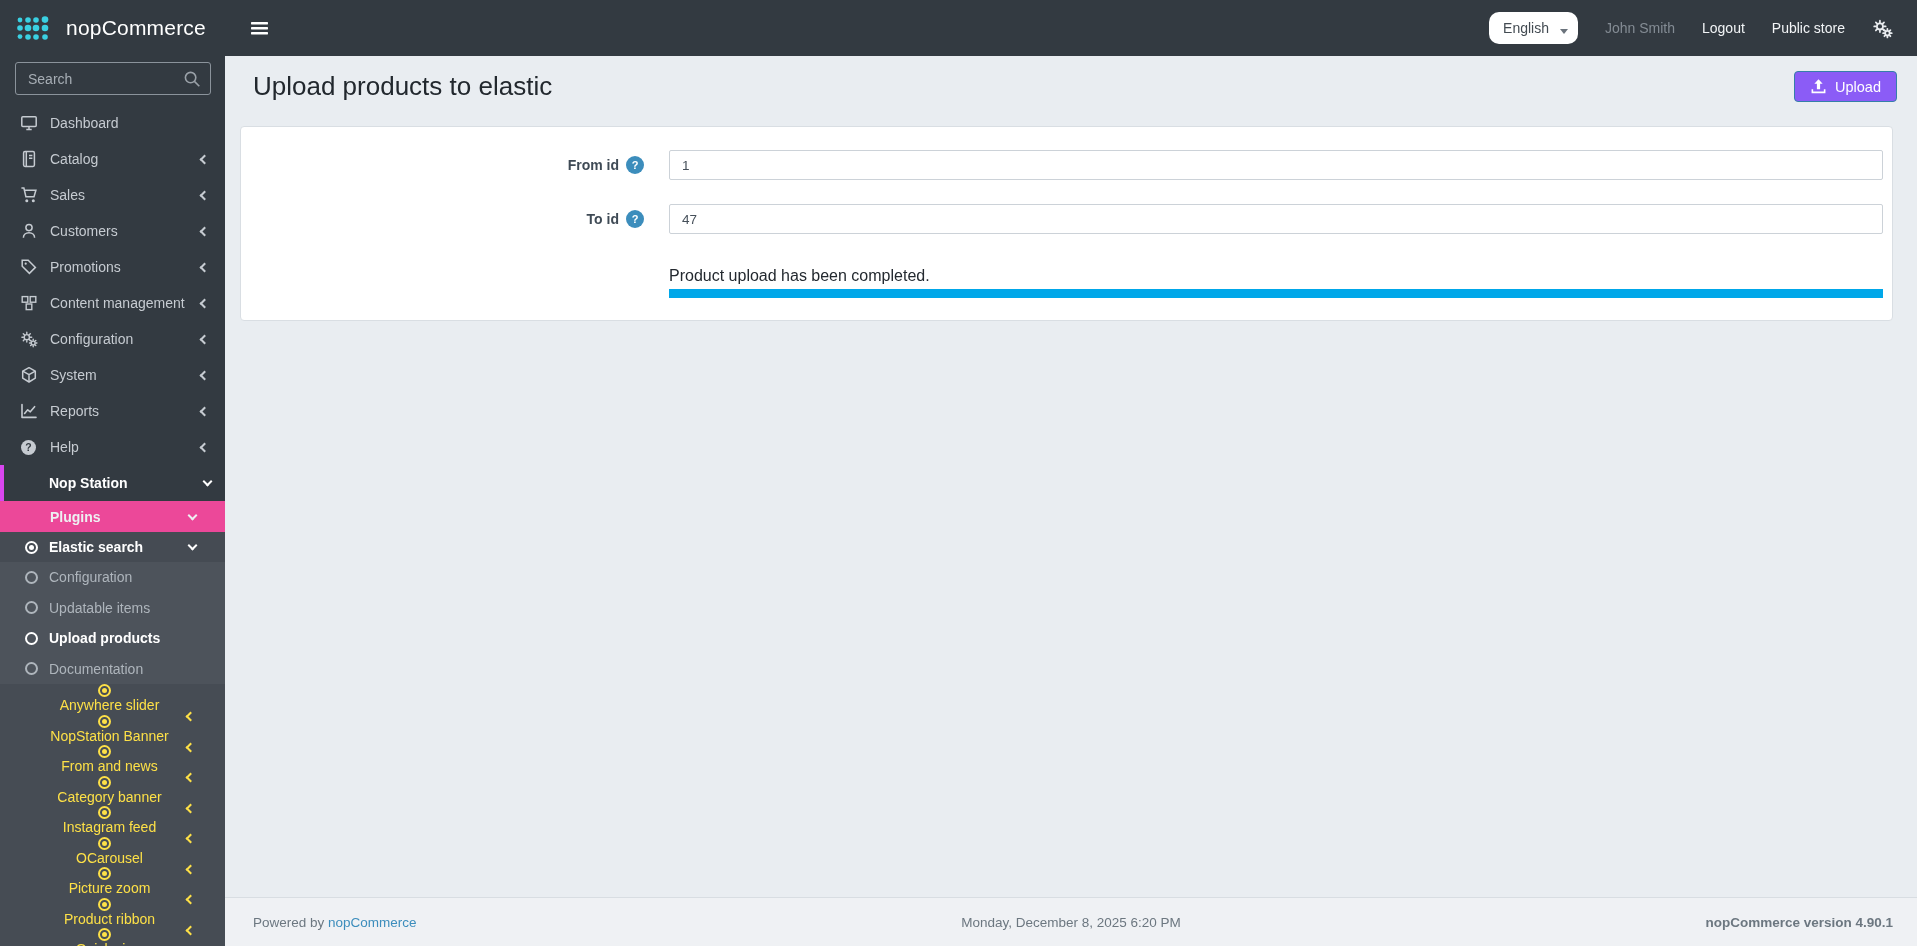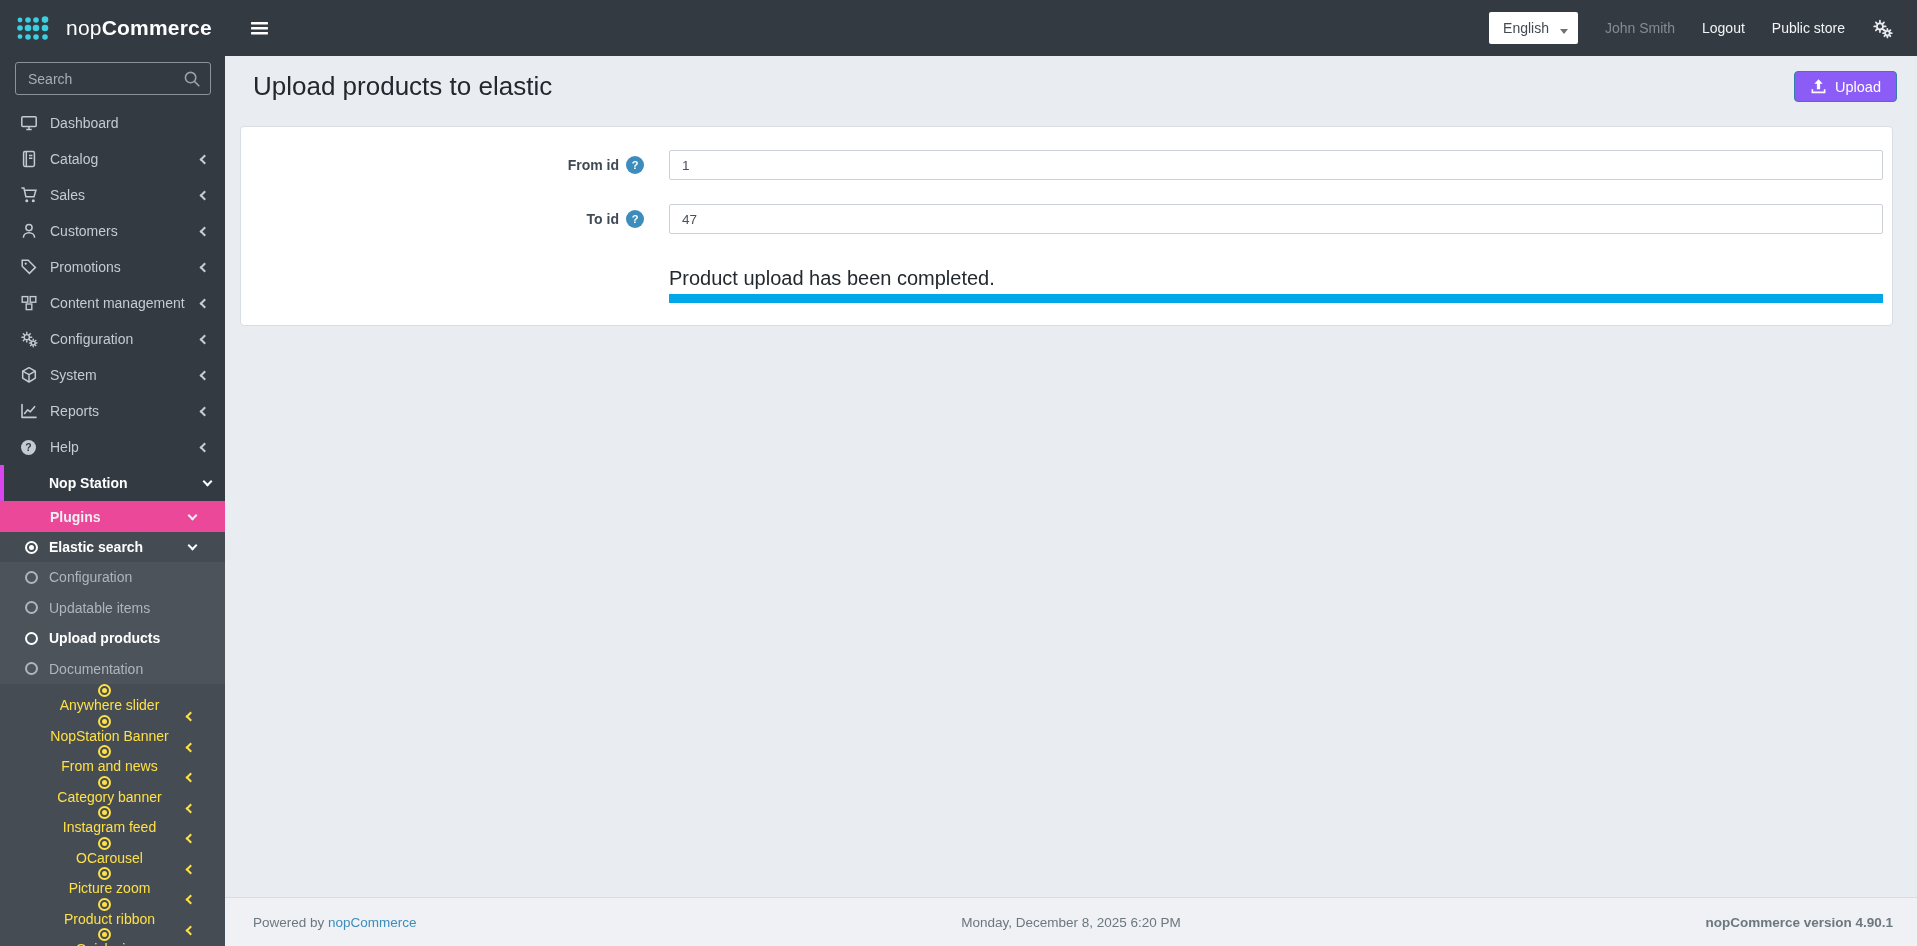--- a/index.html
+++ b/index.html
@@ -7,24 +7,24 @@
   body {
     width:1917px; height:946px; overflow:hidden;
     font-family:"Liberation Sans", sans-serif;
     background:#e9edf1;
   }
   
   .topbar { height:56px; background:#333a41; display:flex; align-items:stretch; }
   .logo { width:225px; flex-shrink:0; display:flex; align-items:center; gap:11px; padding-left:15px; background:#333a41; }
   .logo-text { font-size:21px; color:#fff; letter-spacing:.2px; }
   .logo-text .lt-nop { font-weight:300; }
-  .logo-text .lt-commerce { font-weight:700; }
+  .logo-text .lt-commerce { font-weight:400; }
   .hamburger { margin-left:26px; align-self:center; display:flex; cursor:pointer; }
   .topbar-right { margin-left:auto; display:flex; align-items:center; gap:27px; padding-right:24px; font-size:14px; }
-  .lang-box { background:#fff; border-radius:2px; height:32px; padding:0 10px 0 14px; display:flex; align-items:center; gap:11px; color:#434b52; cursor:pointer; }
+  .lang-box { background:#fff; border-radius:10px; height:32px; padding:0 10px 0 14px; display:flex; align-items:center; gap:11px; color:#434b52; cursor:pointer; }
   .caret-down { width:0; height:0; border-left:4px solid transparent; border-right:4px solid transparent; border-top:5px solid #6b737c; margin-top:6px; }
   .user-name { color:#848c94; cursor:default; }
   .top-link { color:#f2f4f6; text-decoration:none; cursor:pointer; }
   
   .main-row { display:flex; height:890px; }
   
   .sidebar { width:225px; flex-shrink:0; background:#333a41; overflow:hidden; }
   .search-wrap { margin:6px 14px 10px 15px; height:33px; border:1px solid #8b939b; border-radius:3px; display:flex; align-items:center; position:relative; }
   .search-wrap input { width:100%; background:transparent; border:none; outline:none; color:#d2d7db; font-size:14px; padding:0 36px 0 12px; font-family:inherit; }
   .search-wrap input::placeholder { color:#a7aeb5; }
@@ -54,21 +54,21 @@
   .page-title { margin:0; font-size:26px; font-weight:400; color:#22282e; }
   .btn-upload { background:#8b5cf6; border:1px solid #367fa9; color:#fff; font-size:14.5px; font-family:inherit; height:31px; padding:0 15px; border-radius:4px; display:flex; align-items:center; gap:8px; cursor:pointer; }
   .card { margin:0 24px 0 15px; background:#fff; border:1px solid #d9dee3; border-radius:4px; padding:23px 9px 22px 10px; }
   .form-row { display:flex; align-items:center; margin-bottom:24px; }
   .label-col { width:393px; flex-shrink:0; display:flex; align-items:center; justify-content:flex-end; gap:7px; }
   .field-label { font-size:14px; font-weight:700; color:#3f4a55; }
   .q-icon { width:18px; height:18px; border-radius:50%; background:#3c8dbc; color:#fff; font-size:11px; font-weight:700; display:flex; align-items:center; justify-content:center; cursor:pointer; flex-shrink:0; }
   .field-col { flex:1; margin-left:25px; min-width:0; }
   .form-input { width:100%; height:30px; border:1px solid #ccd2d8; border-radius:2px; padding:0 12px; font-size:13.5px; color:#46505a; font-family:inherit; outline:none; }
   .status-block { margin-top:9px; }
-  .status-msg { font-size:20px; color:#23292f; margin:0 0 4px 0; }
+  .status-msg { font-size:16px; color:#23292f; margin:0 0 4px 0; }
   .progress-track { height:9px; background:#e9edf0; overflow:hidden; }
   .progress-fill { height:100%; background:#00a7e9; width:0; }
   .flex-spacer { flex:1; }
   
   .footer { height:49px; flex-shrink:0; border-top:1px solid #d8dde2; background:#eff1f4; display:flex; align-items:center; padding:0 24px 0 28px; font-size:13.5px; color:#6c7780; position:relative; }
   .footer-center { position:absolute; left:0; right:0; text-align:center; }
   .footer-left, .footer-right { position:relative; z-index:1; background:transparent; }
   .footer-right { margin-left:auto; font-weight:700; }
   .footer a { color:#3c8dbc; text-decoration:none; }
 </style>

